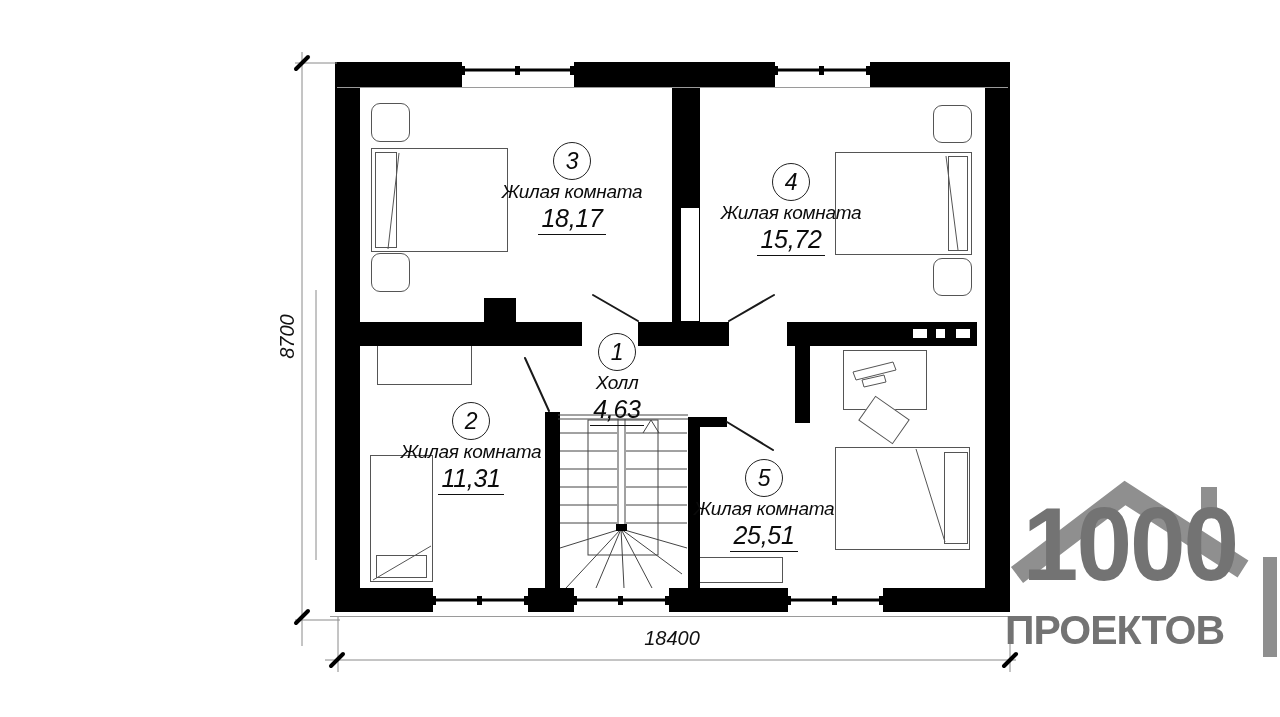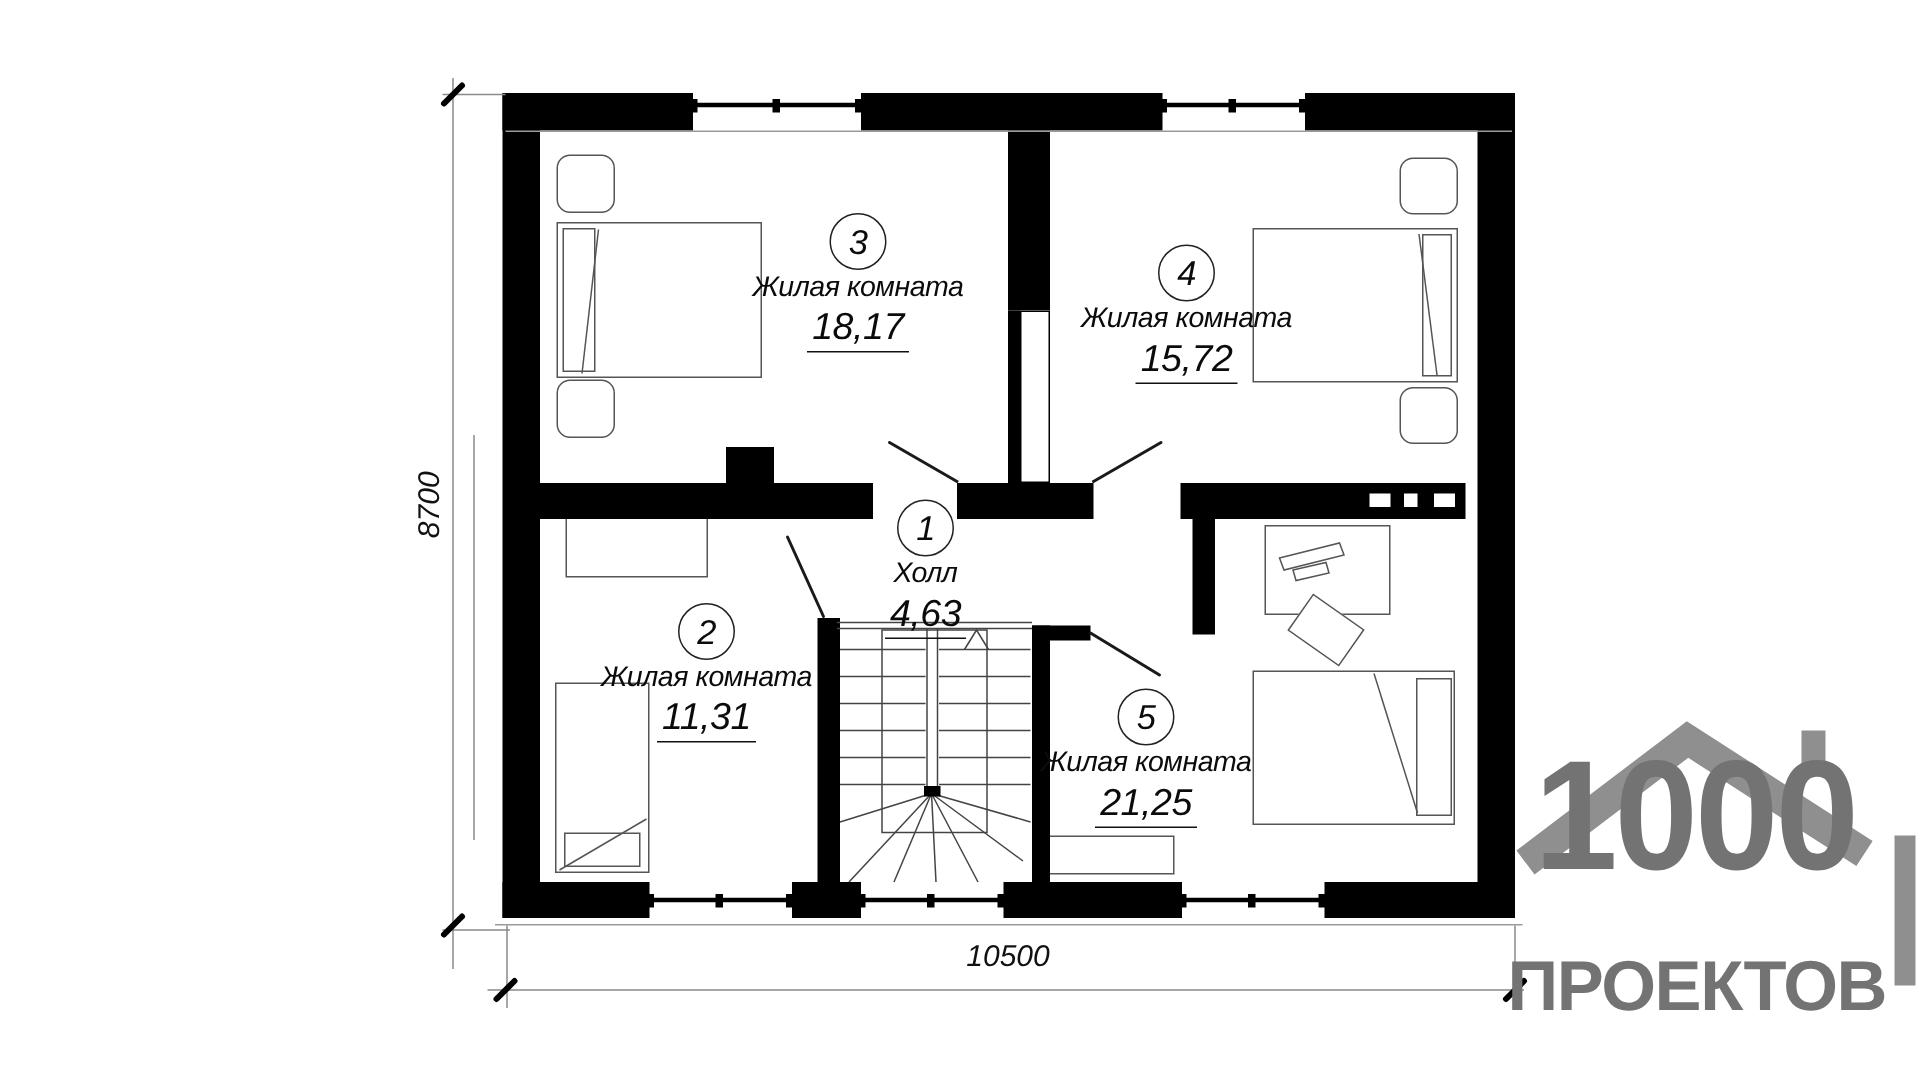--- a/index.html
+++ b/index.html
@@ -14,22 +14,22 @@
   .room-label{position:absolute;width:220px;display:flex;flex-direction:column;align-items:center;
               font-style:italic;color:#0b0b0b;letter-spacing:-0.3px;}
   .num-circle{width:38px;height:38px;border:1.6px solid #222;border-radius:50%;background:#fff;
               display:flex;align-items:center;justify-content:center;font-size:23px;box-sizing:border-box;}
   .room-name{font-size:19px;margin-top:1px;white-space:nowrap;text-align:right;}
   .room-area{font-size:25px;margin-top:1px;border-bottom:1.6px solid #111;padding:0 3px 1px 3px;}
   .dim-label{position:absolute;font-style:italic;font-size:20px;color:#111;text-align:center;}
   .logo{position:absolute;left:1005px;top:477px;width:275px;height:240px;color:#737373;}
   .logo-number{position:absolute;top:16px;left:0;width:250px;text-align:center;font-weight:bold;
                font-size:100px;line-height:102px;letter-spacing:-2px;transform:scaleY(1.04);}
-  .logo-title{position:absolute;top:152px;left:0;width:250px;text-align:right;font-weight:bold;
-              font-size:47px;letter-spacing:-1px;}
+  .logo-title{position:absolute;top:130px;left:0;width:250px;text-align:left;font-weight:bold;
+              font-size:41px;letter-spacing:-1px;}
   .logo-sub1{position:absolute;top:187px;left:52px;font-weight:bold;font-size:20px;letter-spacing:.5px;}
   .logo-sub2{position:absolute;top:210px;left:52px;font-weight:bold;font-size:20px;letter-spacing:.5px;}
   .logo-bar{position:absolute;left:258px;top:80px;width:14px;height:100px;background:#8f8f8f;}
 </style>
 </head>
 <body>
 
 <div class="stage">
 
   <div class="furn rounded" style="left:371px;top:103px;width:39px;height:39px"></div>
@@ -197,25 +197,25 @@
         <span>2</span>
       </div>
     <div class="room-name">Жилая комната</div>
     <div class="room-area">11,31</div>
   </div>
   <div class="room-label" style="left:654px;top:459px">
     <div class="num-circle">
         <span>5</span>
       </div>
     <div class="room-name">Жилая комната</div>
-    <div class="room-area">21,25</div>
+    <div class="room-area">25,51</div>
   </div>
 
   <div class="dim-label" style="left:247px;top:325px;width:80px;transform:rotate(-90deg)">8700</div>
-  <div class="dim-label" style="left:632px;top:627px;width:80px">10500</div>
+  <div class="dim-label" style="left:632px;top:627px;width:80px">18400</div>
 
   <div class="logo">
     <svg width="250" height="112" viewBox="0 0 250 112" style="position:absolute;left:0;top:0">
       <polyline points="12,98 120,16 238,92" fill="none" stroke="#8f8f8f" stroke-width="20"></polyline>
       <rect x="196" y="10" width="16" height="28" fill="#8f8f8f"></rect>
     </svg>
     <div class="logo-number">1000</div>
     <div class="logo-title">ПРОЕКТОВ</div>
     <div class="logo-bar"></div>
   </div>

